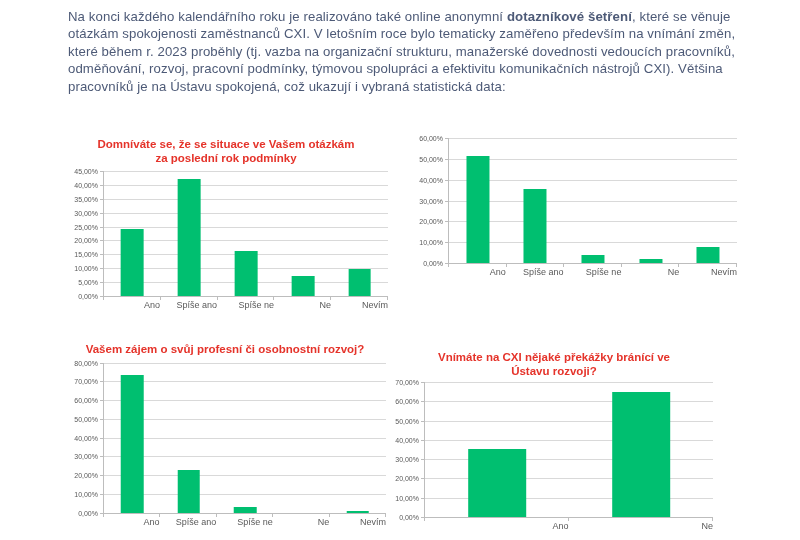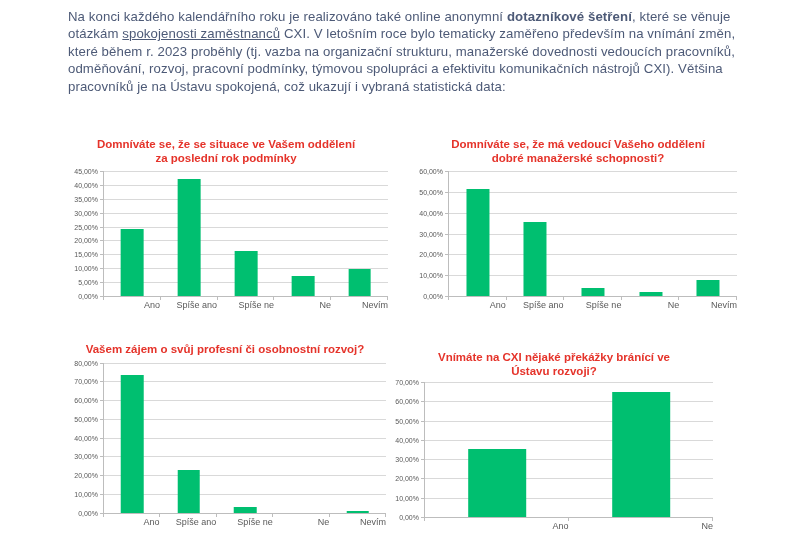--- a/index.html
+++ b/index.html
@@ -16,21 +16,21 @@
     position: absolute;
     left: 68px; top: 8px;
     width: 676px;
     margin: 0;
     font-size: 13.2px;
     line-height: 17.4px;
     color: #4d5a77;
     letter-spacing: 0.1px;
   }
   .seg-bold { font-weight: 700; }
-  .seg-underline { text-decoration: underline; }
+  .seg-underline { }
 
   
   .chart { position: absolute; }
   .chart1 { left: 64px;  top: 138px; width: 324px; }
   .chart2 { left: 419px; top: 138px; width: 318px; }
   .chart3 { left: 64px;  top: 343px; width: 322px; }
   .chart4 { left: 395px; top: 351px; width: 318px; }
 
   .chart-title {
     margin: 0 0 6px 0;
@@ -113,21 +113,21 @@
 </style>
 </head>
 <body>
 
 <div class="page">
 
   <p class="intro"><span>Na konci každého kalendářního roku je realizováno také online anonymní </span><span class="seg-bold">dotazníkové šetření</span><span>, které se věnuje otázkám </span><span class="seg-underline">spokojenosti zaměstnanců</span><span> CXI. V letošním roce bylo tematicky zaměřeno především na vnímání změn, které během r. 2023 proběhly (tj. vazba na organizační strukturu, manažerské dovednosti vedoucích pracovníků, odměňování, rozvoj, pracovní podmínky, týmovou spolupráci a efektivitu komunikačních nástrojů CXI). Většina pracovníků je na Ústavu spokojená, což ukazují i vybraná statistická data:</span></p>
 
   <section class="chart chart1">
     <h3 class="chart-title">
-        <div>Domníváte se, že se situace ve Vašem oddělení</div>
+        <div>Domníváte se, že se situace ve Vašem otázkám</div>
         <div>za poslední rok podmínky</div>
       </h3>
     <div class="plot-row">
       <div class="ylabels">
           <span class="ytick" style="top: 0%;">45,00%</span>
           <span class="ytick" style="top: 11.1111%;">40,00%</span>
           <span class="ytick" style="top: 22.2222%;">35,00%</span>
           <span class="ytick" style="top: 33.3333%;">30,00%</span>
           <span class="ytick" style="top: 44.4444%;">25,00%</span>
           <span class="ytick" style="top: 55.5556%;">20,00%</span>
@@ -172,24 +172,20 @@
     <div class="xlabels">
         <span class="xlab">Ano</span>
         <span class="xlab">Spíše ano</span>
         <span class="xlab">Spíše ne</span>
         <span class="xlab">Ne</span>
         <span class="xlab">Nevím</span>
       </div>
   </section>
 
   <section class="chart chart2">
-    <h3 class="chart-title">
-        <div>Domníváte se, že má vedoucí Vašeho oddělení</div>
-        <div>dobré manažerské schopnosti?</div>
-      </h3>
     <div class="plot-row">
       <div class="ylabels">
           <span class="ytick" style="top: 0%;">60,00%</span>
           <span class="ytick" style="top: 16.6667%;">50,00%</span>
           <span class="ytick" style="top: 33.3333%;">40,00%</span>
           <span class="ytick" style="top: 50%;">30,00%</span>
           <span class="ytick" style="top: 66.6667%;">20,00%</span>
           <span class="ytick" style="top: 83.3333%;">10,00%</span>
           <span class="ytick" style="top: 100%;">0,00%</span>
         </div>

